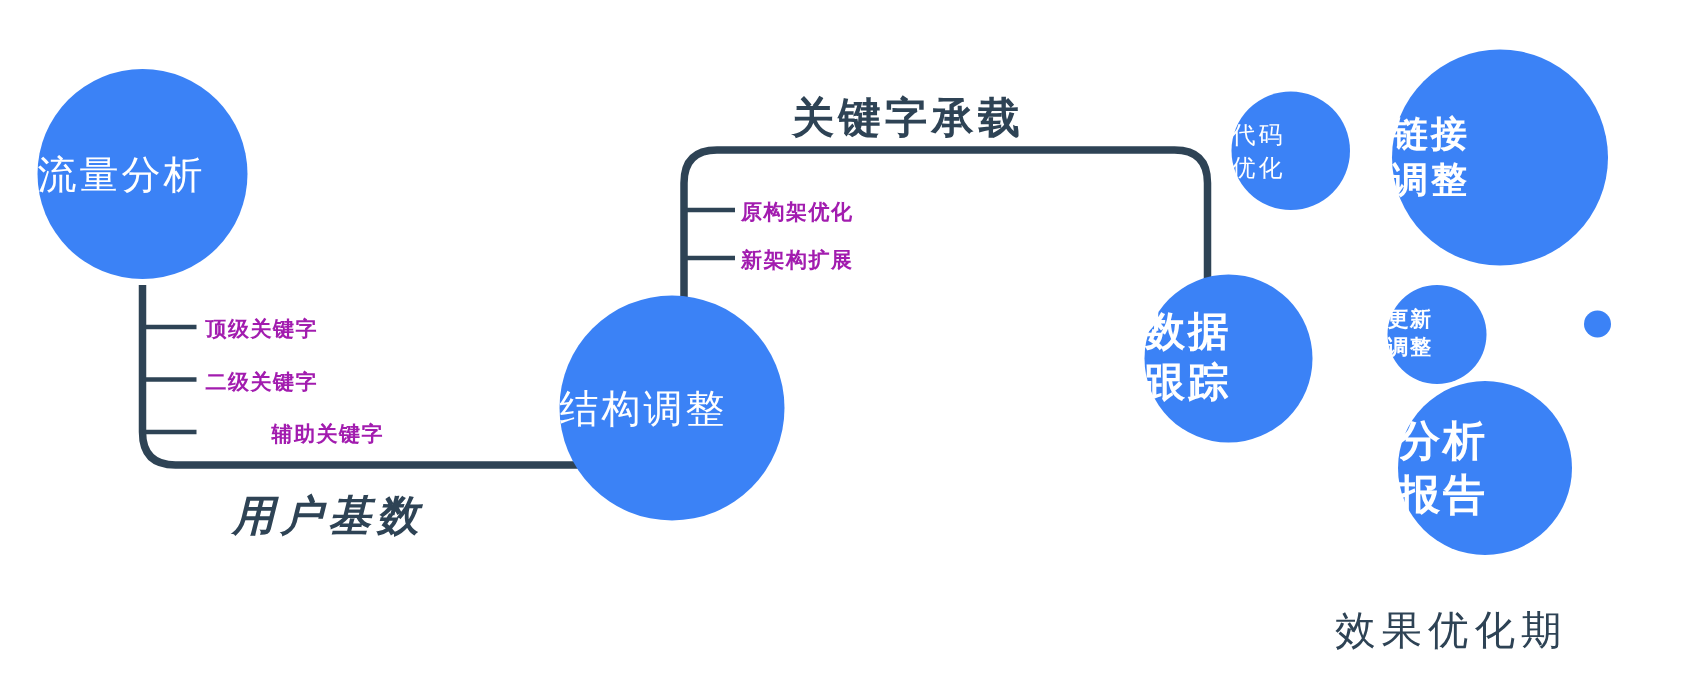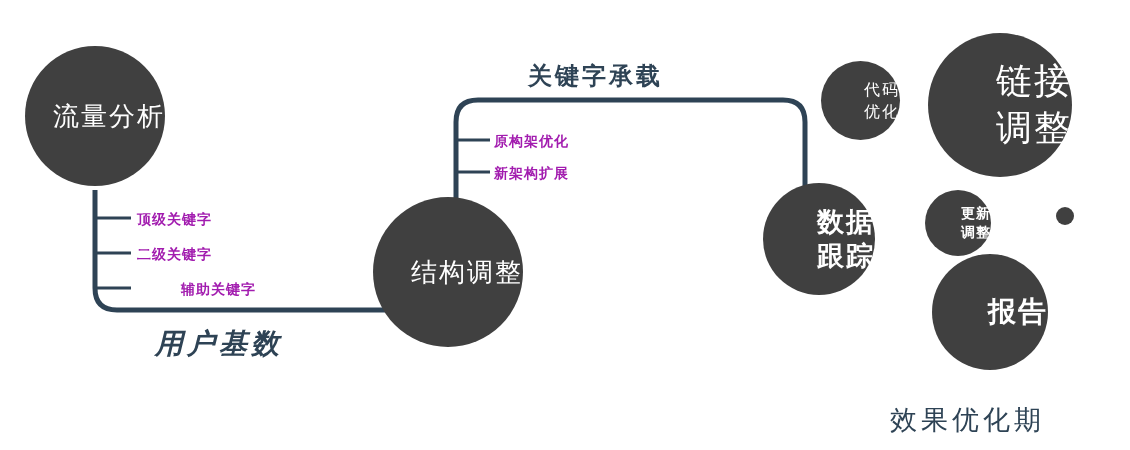--- a/index.html
+++ b/index.html
@@ -19,45 +19,45 @@
     position: absolute;
     left: 0; top: 0;
     width: 1130px; height: 450px;
   }
   .main-line { fill: none; stroke: #2e4355; stroke-width: 5; }
   .tick-line { fill: none; stroke: #2e4355; stroke-width: 3; }
 
   .node {
     position: absolute;
     border-radius: 50%;
-    background: #404040;
+    background: #3b82f6;
     color: #ffffff;
     display: flex;
     flex-direction: column;
-    align-items: flex-end;
+    align-items: flex-start;
     justify-content: center;
     text-align: center;
     letter-spacing: 2px;
   }
   .node-traffic   { left: 25px;  top: 46px;  width: 140px; height: 140px; font-size: 26px; font-weight: 500; }
   .node-structure { left: 373px; top: 197px; width: 150px; height: 150px; font-size: 26px; font-weight: 500; }
   .node-tracking  { left: 763px; top: 183px; width: 112px; height: 112px; font-size: 27px; font-weight: 700; line-height: 1.25; }
   .node-code      { left: 821px; top: 61px;  width: 79px;  height: 79px;  font-size: 16px; font-weight: 500; line-height: 1.35; }
-  .node-link      { left: 928px; top: 33px;  width: 144px; height: 144px; font-size: 36px; font-weight: 400; line-height: 1.3; }
+  .node-link      { left: 928px; top: 33px;  width: 144px; height: 144px; font-size: 24px; font-weight: 700; line-height: 1.3; }
   .node-update    { left: 925px; top: 190px; width: 66px;  height: 66px;  font-size: 14px; font-weight: 700; line-height: 1.35; letter-spacing: 1px; }
   .node-report    { left: 932px; top: 254px; width: 116px; height: 116px; font-size: 28px; font-weight: 700; line-height: 1.3; }
   .node-dot       { left: 1056px; top: 207px; width: 18px; height: 18px; }
 
   .edge-label {
     position: absolute;
     color: #2e4355;
     font-weight: 600;
     white-space: nowrap;
   }
-  .label-keyword-load { left: 528px; top: 60px;  font-size: 24px; letter-spacing: 3px; }
+  .label-keyword-load { left: 528px; top: 60px;  font-size: 28px; letter-spacing: 3px; }
   .label-user-base    { left: 155px; top: 325px; font-size: 28px; letter-spacing: 4px; font-style: italic; }
   .label-caption      { left: 890px; top: 402px; font-size: 27px; letter-spacing: 4px; font-weight: 500; }
 
   .branch-label {
     position: absolute;
     color: #a21caf;
     font-size: 14px;
     font-weight: 600;
     white-space: nowrap;
     letter-spacing: 1px;
@@ -107,20 +107,21 @@
   </div>
 
   <div class="node node-update">
     <span>更新</span>
     <span>调整</span>
   </div>
 
   <div class="node node-dot"></div>
 
   <div class="node node-report">
+    <span>分析</span>
     <span>报告</span>
   </div>
 
   <div class="edge-label label-keyword-load">关键字承载</div>
 
   <div class="edge-label label-user-base">用户基数</div>
 
   <div class="branch-label branch-t0">顶级关键字</div>
   <div class="branch-label branch-t1">二级关键字</div>
   <div class="branch-label branch-t2">辅助关键字</div>

